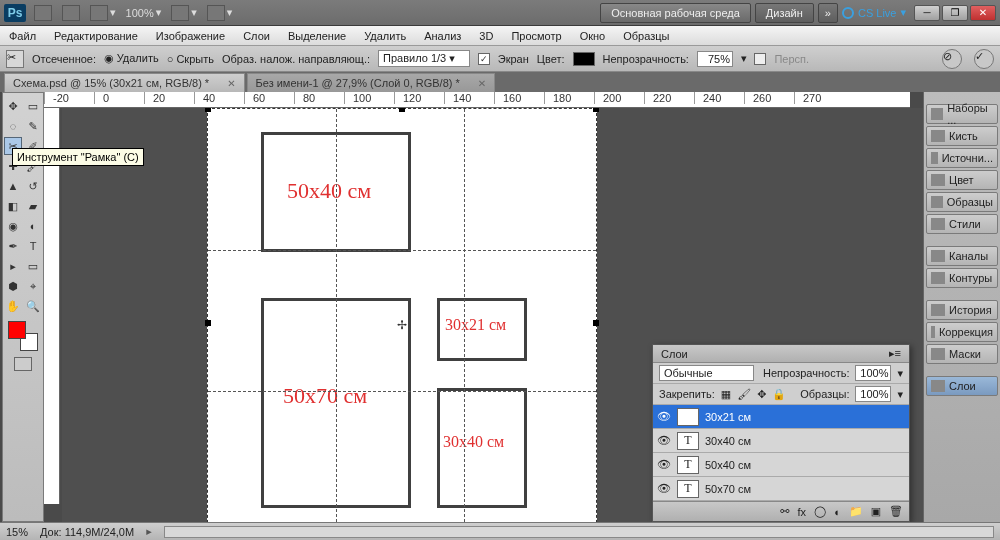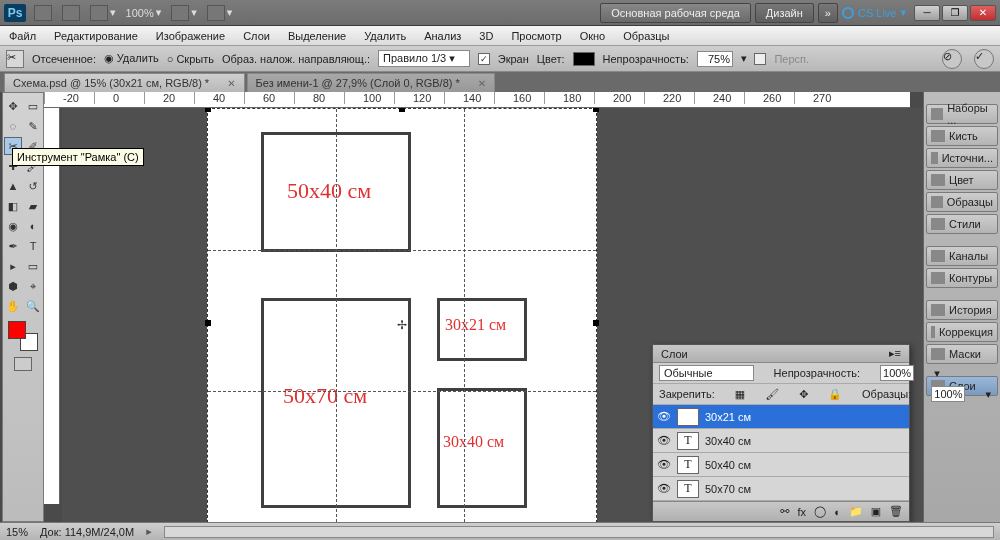--- a/index.html
+++ b/index.html
@@ -41,21 +41,21 @@
 .toolbox { width: 42px; background: linear-gradient(#d2d2d2,#bcbcbc); border: 1px solid #7a7a7a; margin: 0 2px; padding: 4px 0; display: flex; flex-direction: column; align-items: center; }
 .toolbox-grid { display: grid; grid-template-columns: 18px 18px; gap: 2px; }
 .tool { width: 18px; height: 18px; border: 1px solid transparent; display: flex; align-items: center; justify-content: center; cursor: pointer; color: #333; }
 .tool.active { background: #aac8e8; border: 1px solid #567; }
 .fgbg { position: relative; width: 30px; height: 30px; margin-top: 6px; }
 .fgbg .bg { position: absolute; right: 0; bottom: 0; width: 18px; height: 18px; background: #fff; border: 1px solid #444; }
 .fgbg .fg { position: absolute; left: 0; top: 0; width: 18px; height: 18px; background: #ff0000; border: 1px solid #444; }
 .qmask { width: 18px; height: 14px; border: 1px solid #666; background: #ccc; margin-top: 6px; }
 
 .ruler-top { position: absolute; top: 92px; left: 44px; right: 90px; height: 16px; background: #fff; border-bottom: 1px solid #666; font-size: 8px; color: #333; overflow: hidden; white-space: nowrap; }
-.ruler-top span { display: inline-block; width: 50px; text-align: left; border-left: 1px solid #999; padding-left: 18px; }
+.ruler-top span { display: inline-block; width: 50px; text-align: left; border-left: 1px solid #999; padding-left: 8px; }
 .ruler-left { position: absolute; top: 108px; left: 44px; width: 16px; bottom: 36px; background: #fff; border-right: 1px solid #666; }
 
 .canvas-area { flex: 1; background: #4f4f4f; position: relative; margin-top: 16px; margin-left: 16px; overflow: hidden; }
 .paper { position: absolute; left: 145px; top: 0; width: 390px; height: 430px; background: #fff; }
 .frame { position: absolute; border: 3px solid #404040; }
 .frame-label { position: absolute; color: #e03030; font-family: "Times New Roman", serif; font-size: 22px; }
 .crop-selection { position: absolute; border: 1px dashed #333; }
 .crop-selection .h3, .crop-selection .v3 { position: absolute; border-color: #555; }
 .crop-selection .h3 { left: 0; right: 0; border-top: 1px dashed #555; }
 .crop-selection .v3 { top: 0; bottom: 0; border-left: 1px dashed #555; }
@@ -67,21 +67,21 @@
 
 .dock-right { position: absolute; right: 0; top: 92px; width: 77px; bottom: 18px; background: linear-gradient(#bcbcbc,#a8a8a8); border-left: 1px solid #666; padding: 4px 2px; display: flex; flex-direction: column; gap: 2px; }
 .dock-item { height: 20px; background: linear-gradient(#cdcdcd,#b4b4b4); border: 1px solid #7a7a7a; display: flex; align-items: center; gap: 4px; padding: 0 4px; cursor: pointer; color: #222; font-size: 10px; border-radius: 2px; }
 .dock-item .di-ico { width: 14px; height: 12px; background: #888; }
 .dock-item.active { background: linear-gradient(#9ab8d8,#7a9ac0); }
 .dock-sep { height: 8px; }
 
 
 .layers-panel { position: absolute; right: 90px; bottom: 18px; width: 258px; height: 178px; background: #cfcfcf; border: 1px solid #555; box-shadow: 2px 2px 6px rgba(0,0,0,.4); display: flex; flex-direction: column; font-size: 10px; color: #222; }
 .lp-tab { background: linear-gradient(#c8c8c8,#b0b0b0); padding: 2px 8px; border-bottom: 1px solid #888; display: flex; align-items: center; }
-.lp-row { display: flex; align-items: center; padding: 2px 6px; gap: 20px; border-bottom: 1px solid #aaa; }
+.lp-row { display: flex; align-items: center; padding: 2px 6px; gap: 6px; border-bottom: 1px solid #aaa; }
 .lp-select { border: 1px solid #888; background: #fff; padding: 1px 40px 1px 4px; }
 .lp-list { flex: 1; overflow: auto; background: #d6d6d6; }
 .layer { display: flex; align-items: center; height: 24px; border-bottom: 1px solid #aaa; padding: 0 4px; gap: 6px; cursor: pointer; }
 .layer.sel { background: #2a70d8; color: #fff; }
 .eye { width: 14px; height: 14px; display: flex; align-items: center; justify-content: center; }
 .thumb { width: 22px; height: 18px; background: #fff; border: 1px solid #666; display: flex; align-items: center; justify-content: center; font-size: 12px; font-family: serif; }
 .lp-foot { height: 20px; background: linear-gradient(#c8c8c8,#b0b0b0); border-top: 1px solid #888; display: flex; align-items: center; justify-content: flex-end; gap: 8px; padding: 0 6px; }
 .lp-foot span { cursor: pointer; }
 
 

